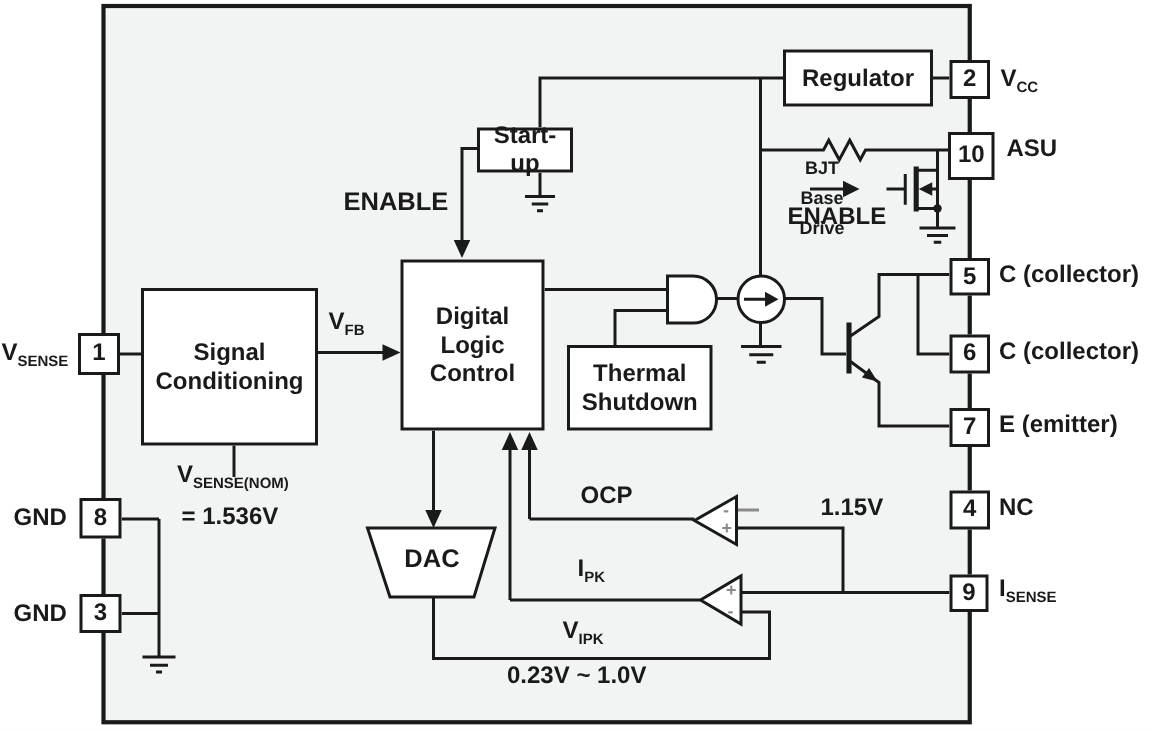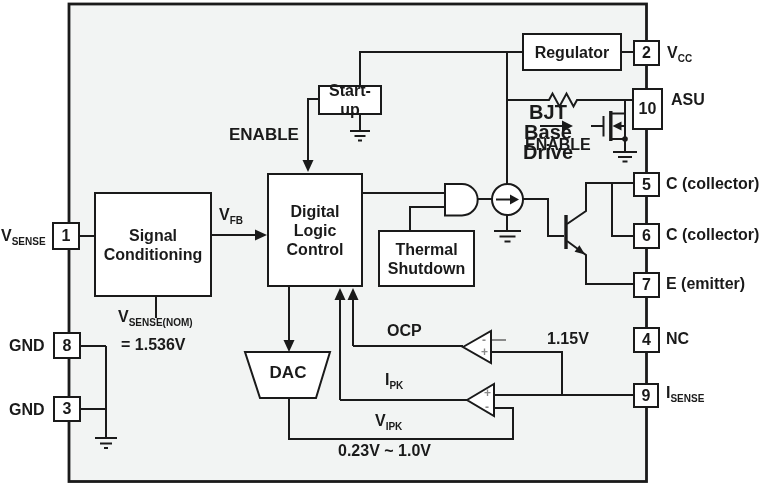--- a/index.html
+++ b/index.html
@@ -13,21 +13,21 @@
   .sym{stroke:var(--line,#1a1a1a);stroke-width:2;fill:#ffffff;}
   .ah{fill:var(--line,#1a1a1a);stroke:none;}
   .blk{position:absolute;background:#fff;border:2px solid var(--line,#1a1a1a);box-sizing:border-box;
        display:flex;align-items:center;justify-content:center;text-align:center;
        font-size:16px;line-height:19px;z-index:2;}
   .pinbox{position:absolute;background:#fff;border:2px solid var(--line,#1a1a1a);box-sizing:border-box;
        display:flex;align-items:center;justify-content:center;font-size:16px;z-index:2;}
   .lbl{position:absolute;font-size:16px;white-space:nowrap;z-index:3;line-height:18px;}
   .lbl .s{font-size:10px;position:relative;top:4px;letter-spacing:0;}
   .big{font-size:17px;}
-  .txtblock{position:absolute;text-align:center;font-size:20px;line-height:20px;z-index:3;}
+  .txtblock{position:absolute;text-align:center;font-size:12px;line-height:20px;z-index:3;}
   .txtblock .ln{display:block;}
   .blk .ln{display:block;}
   .sign{position:absolute;font-size:12px;line-height:12px;color:#8a8a8a;z-index:3;}
   .daclabel{font-size:17px;}
 </style>
 </head>
 <body>
 
 <div class="stage">
 
@@ -174,21 +174,21 @@
     </div>
   <div class="pinbox" style="left:53px;top:332px;width:28px;height:27px;">
       <span>8</span>
     </div>
   <div class="pinbox" style="left:53px;top:396px;width:28px;height:26px;">
       <span>3</span>
     </div>
   <div class="pinbox" style="left:633px;top:40px;width:27px;height:26px;">
       <span>2</span>
     </div>
-  <div class="pinbox" style="left:632px;top:88px;width:31px;height:42px;">
+  <div class="pinbox" style="left:632px;top:88px;width:31px;height:32px;">
       <span>10</span>
     </div>
   <div class="pinbox" style="left:633px;top:172px;width:27px;height:25px;">
       <span>5</span>
     </div>
   <div class="pinbox" style="left:633px;top:223px;width:27px;height:26px;">
       <span>6</span>
     </div>
   <div class="pinbox" style="left:633px;top:272px;width:27px;height:26px;">
       <span>7</span>

